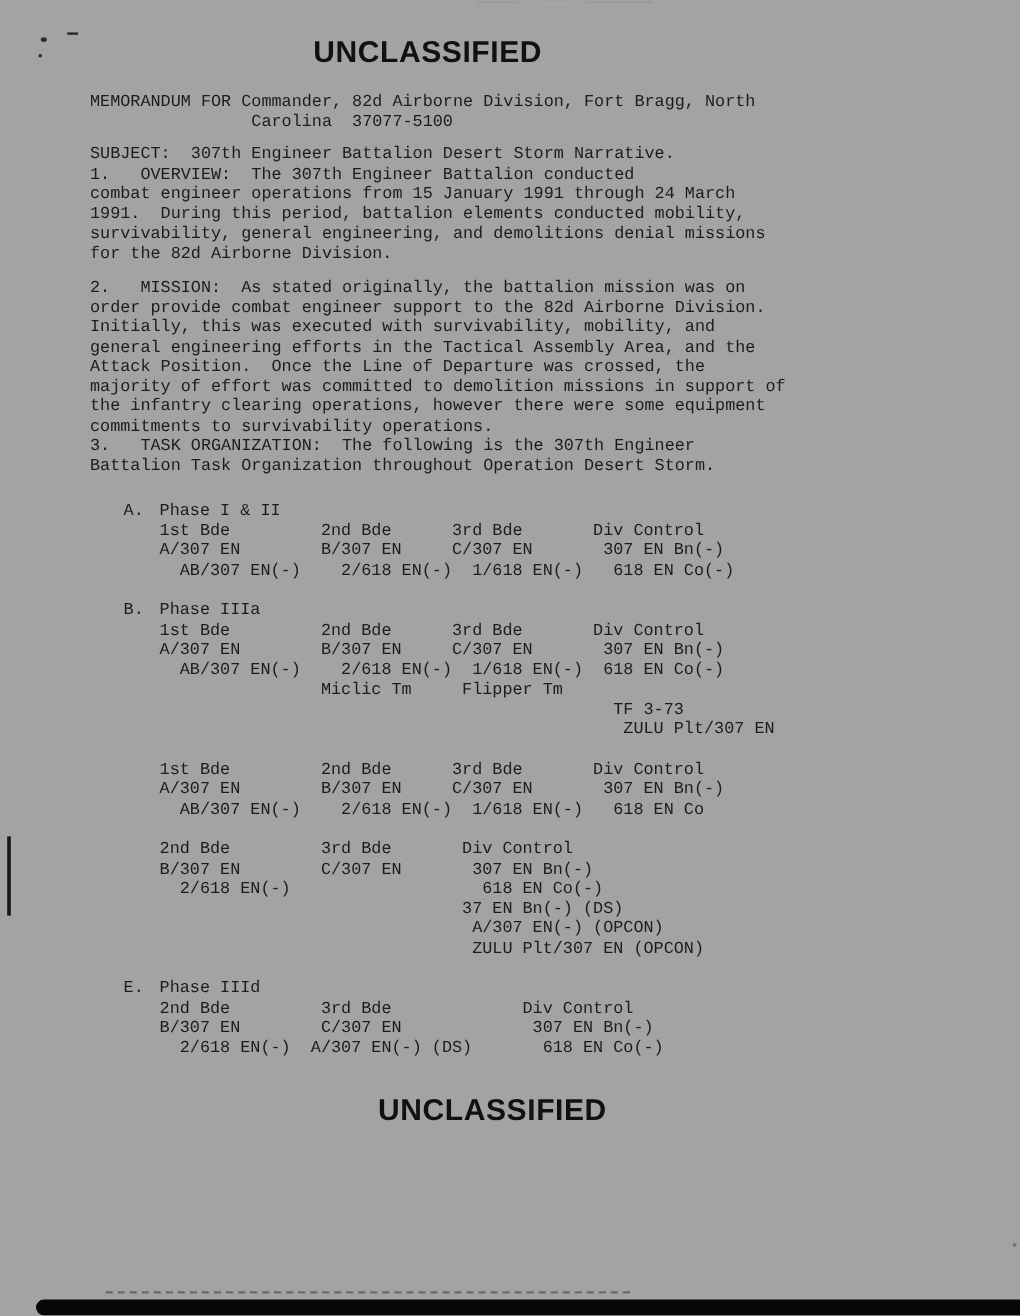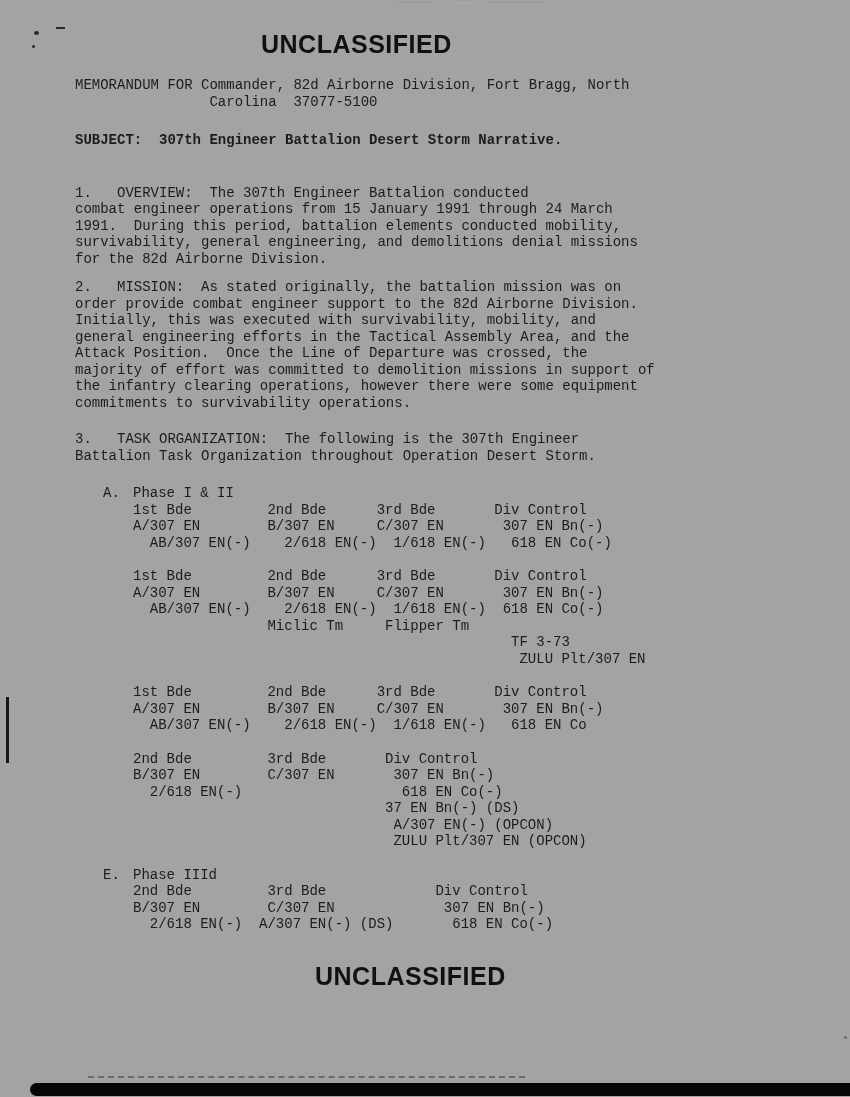--- a/index.html
+++ b/index.html
@@ -19,24 +19,24 @@
   .cls {
     font-family:"Liberation Sans","DejaVu Sans",sans-serif;
     font-weight:bold; font-size:25px; line-height:26px;
     letter-spacing:0.5px; color:#111;
     width:-moz-fit-content; width:fit-content;
   }
   .cls-top    { margin:31px 0 0 186px; }
   .cls-bottom { margin:30px 0 0 240px; }
   .hdr-row { display:flex; justify-content:space-between; margin-top:13px; width:585px; }
   .memo    { margin-top:20px; }
-  .subject { margin-top:22px;font-weight:bold; }
-  .para.p1 { margin-top:36px; }
+  .subject { margin-top:11px; }
+  .para.p1 { }
   .para.p2 { margin-top:12px; }
-  .para.p3 { margin-top:20px; }
+  .para.p3 { }
   .section { margin-top:17px; }
   .section.first { margin-top:21px; }
   .sec-head { padding-left:28px; white-space:pre;margin-top:12px; }
   .sec-label { display:inline-block; width:30px; }
   .sec-rows  { margin-left:58px; }
 
   
   .art { position:absolute; background:#2a2a2a; }
   .speck1 { left:34px; top:31px; width:5px; height:4px; border-radius:50%; }
   .speck2 { left:32px; top:45px; width:3px; height:3px; border-radius:50%; }
@@ -96,20 +96,21 @@
 Battalion Task Organization throughout Operation Desert Storm.</pre>
 
     <div class="section first">
       <div class="sec-head"><span class="sec-label">A.</span><span class="sec-title">Phase I &amp; II</span></div>
       <pre class="sec-rows">1st Bde         2nd Bde      3rd Bde       Div Control
 A/307 EN        B/307 EN     C/307 EN       307 EN Bn(-)
   AB/307 EN(-)    2/618 EN(-)  1/618 EN(-)   618 EN Co(-)</pre>
     </div>
 
     <div class="section">
+      <div class="sec-head"><span class="sec-label">B.</span><span class="sec-title">Phase IIIa</span></div>
       <pre class="sec-rows">1st Bde         2nd Bde      3rd Bde       Div Control
 A/307 EN        B/307 EN     C/307 EN       307 EN Bn(-)
   AB/307 EN(-)    2/618 EN(-)  1/618 EN(-)  618 EN Co(-)
                 Miclic Tm     Flipper Tm
                                              TF 3-73
                                               ZULU Plt/307 EN</pre>
     </div>
 
     <div class="section">
       <pre class="sec-rows">1st Bde         2nd Bde      3rd Bde       Div Control

